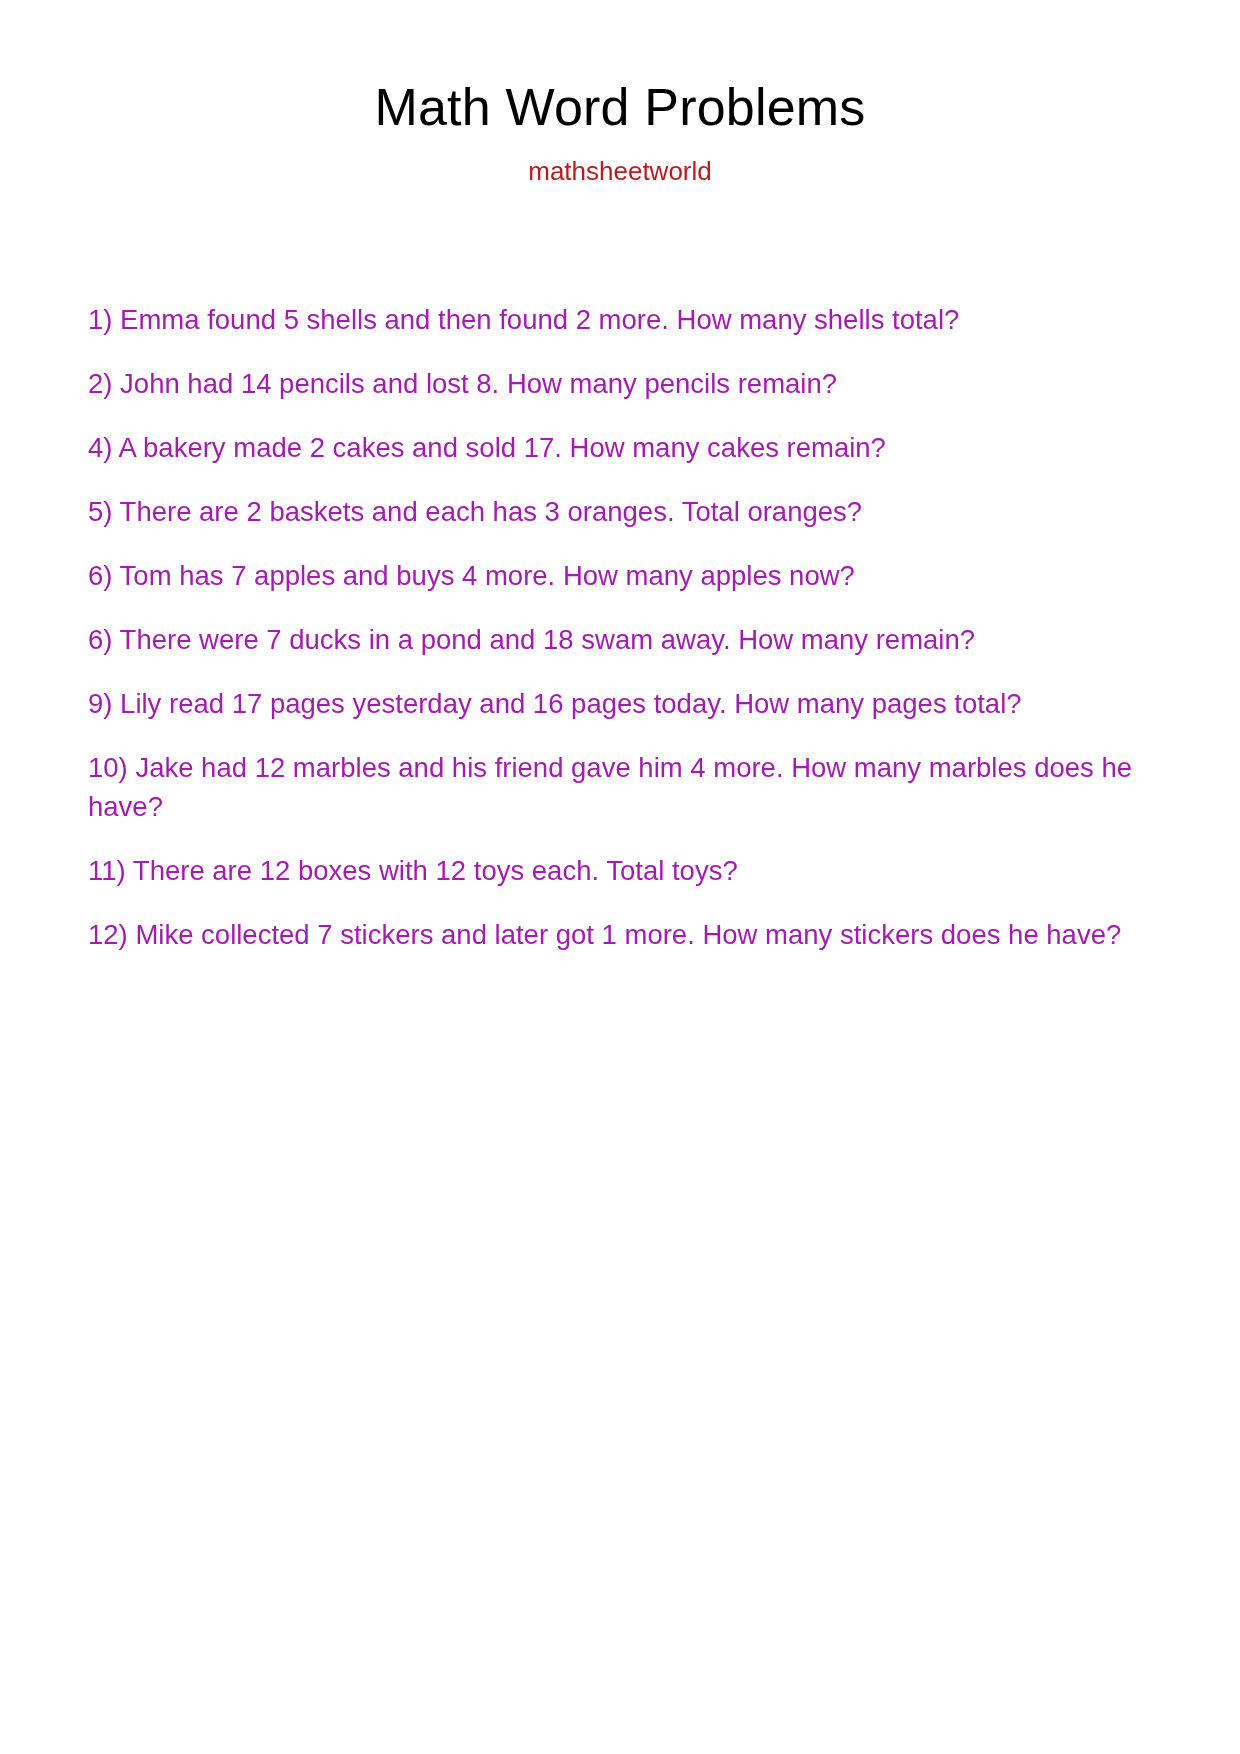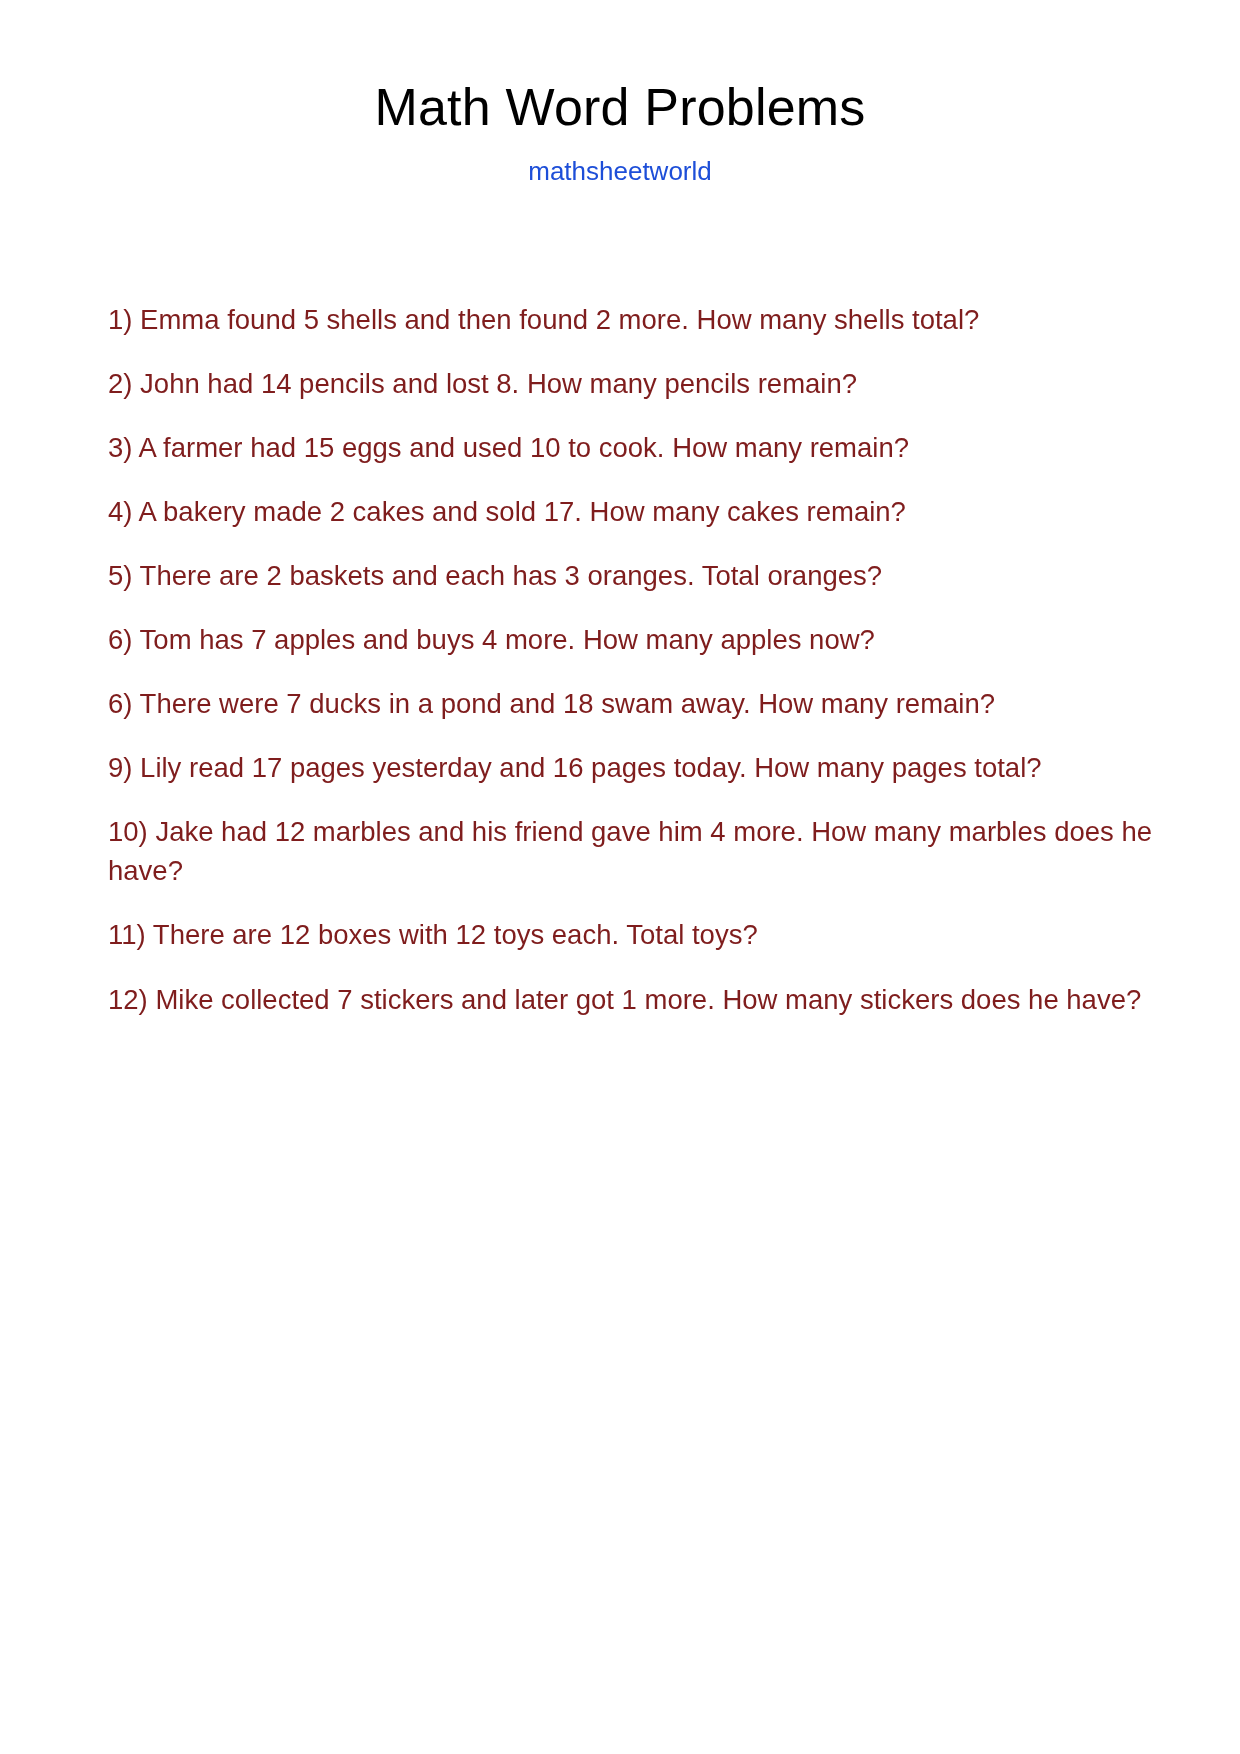--- a/index.html
+++ b/index.html
@@ -30,59 +30,57 @@
     font-size: 52px;
     font-weight: 400;
     line-height: 1.15;
     margin: 0;
     letter-spacing: 0.2px;
     color: #000000;
   }
   .doc-subtitle {
     font-size: 26px;
     font-weight: 400;
-    color: #1d4ed8;
+    color: #b91c1c;
     margin: 18px 0 0 0;
     line-height: 1.2;
   }
   .problems {
     margin: 0;
     padding: 0;
     list-style: none;
     position: absolute;
     top: 300px;
     left: 88px;
     right: 88px;
   }
   .problem {
     font-size: 27.5px;
     line-height: 1.42;
-    color: #7f1d1d;
+    color: #a21caf;
     margin-bottom: 25px;
     text-align: left;
-    margin-left: 20px;
   }
   .problem:last-child {
     margin-bottom: 0;
   }
 </style>
 </head>
 <body>
 
 <div class="page">
 
   <div class="header">
     <h1 class="doc-title">Math Word Problems</h1>
     <div class="doc-subtitle">mathsheetworld</div>
   </div>
 
   <ol class="problems">
     <li class="problem">1) Emma found 5 shells and then found 2 more. How many shells total?</li>
     <li class="problem">2) John had 14 pencils and lost 8. How many pencils remain?</li>
-    <li class="problem">3) A farmer had 15 eggs and used 10 to cook. How many remain?</li>
     <li class="problem">4) A bakery made 2 cakes and sold 17. How many cakes remain?</li>
     <li class="problem">5) There are 2 baskets and each has 3 oranges. Total oranges?</li>
     <li class="problem">6) Tom has 7 apples and buys 4 more. How many apples now?</li>
     <li class="problem">6) There were 7 ducks in a pond and 18 swam away. How many remain?</li>
     <li class="problem">9) Lily read 17 pages yesterday and 16 pages today. How many pages total?</li>
     <li class="problem">10) Jake had 12 marbles and his friend gave him 4 more. How many marbles does he have?</li>
     <li class="problem">11) There are 12 boxes with 12 toys each. Total toys?</li>
     <li class="problem">12) Mike collected 7 stickers and later got 1 more. How many stickers does he have?</li>
   </ol>
 

